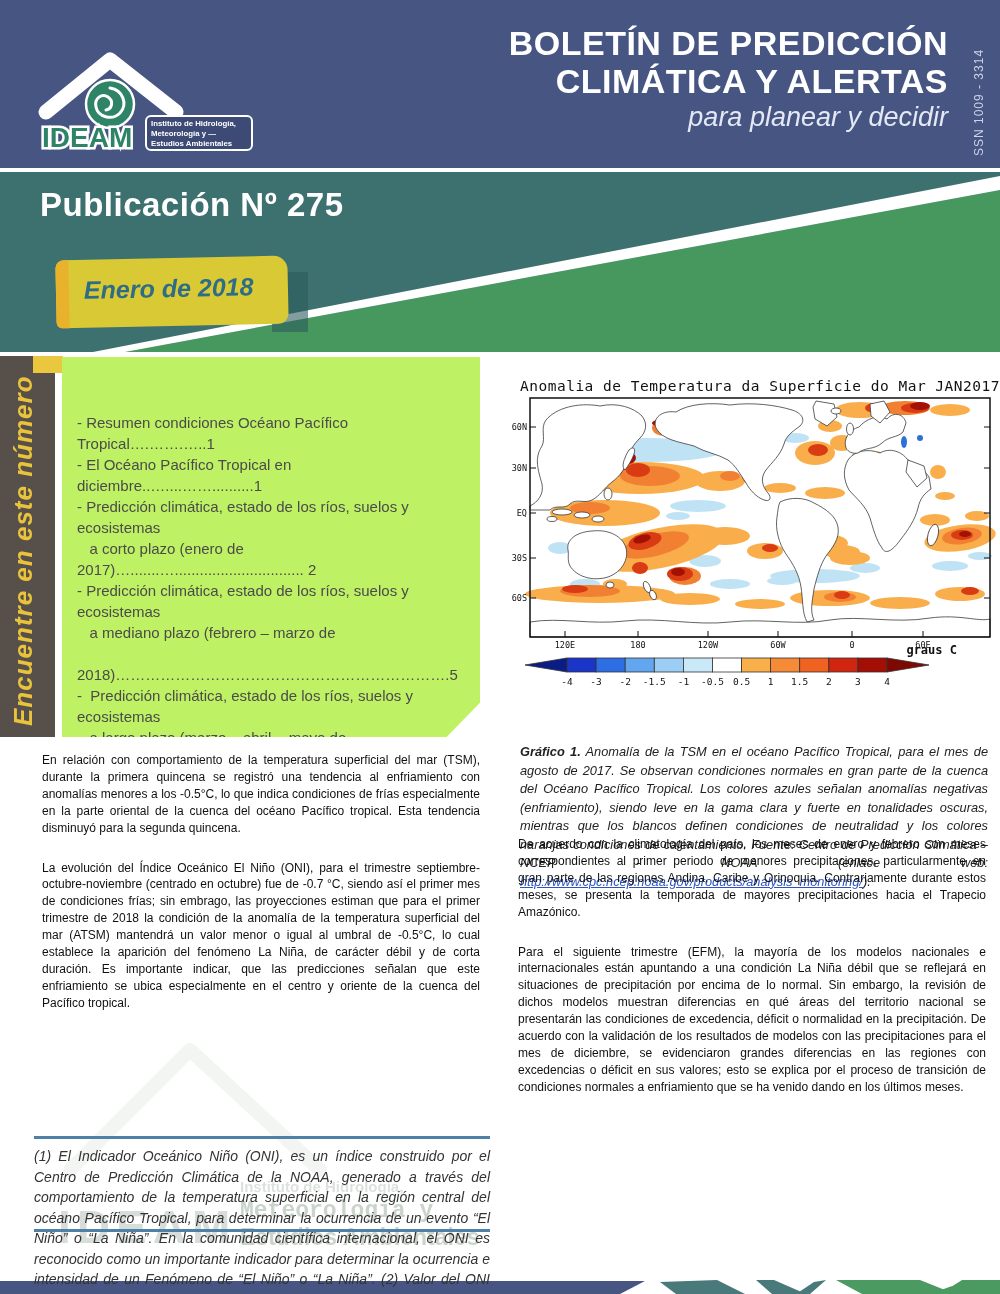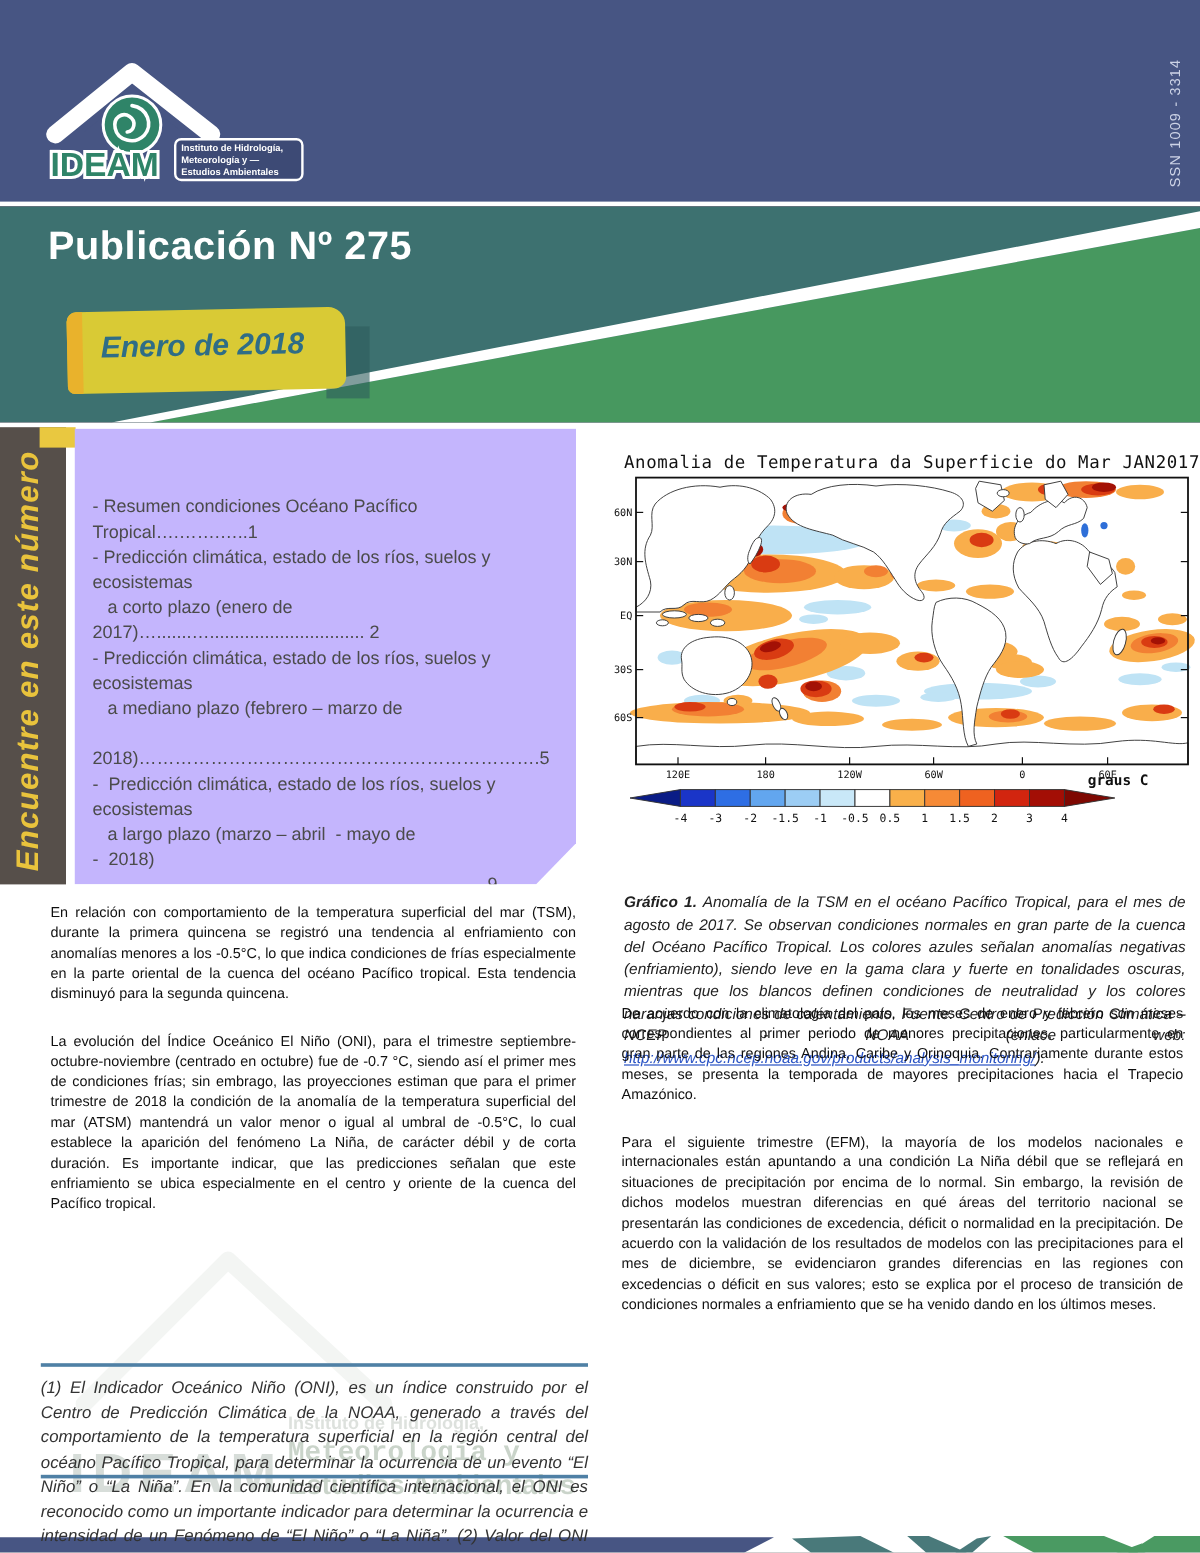--- a/index.html
+++ b/index.html
@@ -9,36 +9,36 @@
 
   
   .header{left:0;top:0;width:1000px;height:168px;background:#475583;}
   .bulletin-title{right:52px;top:24px;text-align:right;color:#ffffff;line-height:1.12;}
   .bulletin-title .t1,.bulletin-title .t2{font-size:34px;font-weight:bold;letter-spacing:.5px;}
   .bulletin-title .tag{font-size:27px;font-style:italic;font-weight:normal;color:#e4e8f4;margin-top:2px;}
   .issn{right:14px;top:36px;height:120px;color:#cdd3e6;font-size:12px;
         writing-mode:vertical-rl;transform:rotate(180deg);letter-spacing:1px;}
 
   
-  .banner{left:0;top:172px;width:1000px;height:180px;background:#0f172a;}
+  .banner{left:0;top:172px;width:1000px;height:180px;background:#a21caf;}
   .banner svg{position:absolute;left:0;top:0;}
   .pubno{left:40px;top:14px;color:#ffffff;font-size:33px;font-weight:bold;letter-spacing:.5px;}
   .ribbon-shadow{left:272px;top:100px;width:36px;height:60px;background:#2d5c5c;opacity:.6;}
   .ribbon{left:56px;top:86px;width:232px;height:68px;background:#d9ca35;
           border-radius:8px 14px 10px 6px;transform:rotate(-1.2deg);}
   .ribbon .edge{position:absolute;left:0;top:0;width:13px;height:100%;background:#e9b22c;border-radius:8px 0 0 6px;}
   .ribbon .txt{position:absolute;left:28px;top:16px;color:#2f6d86;font-size:25px;font-weight:bold;font-style:italic;}
 
   
   .sidebar{left:0;top:356px;width:55px;height:381px;background:#564f4a;}
   .sidebar .vtxt{position:absolute;left:8px;top:10px;height:360px;width:40px;
         writing-mode:vertical-rl;transform:rotate(180deg);
         color:#e9c33c;font-size:26px;font-weight:bold;font-style:italic;letter-spacing:1px;white-space:nowrap;}
   .toc-fold{left:33px;top:356px;width:30px;height:17px;background:#e9c840;}
-  .toc-box{left:62px;top:357px;width:418px;height:380px;background:#c4b5fd;
+  .toc-box{left:62px;top:357px;width:418px;height:380px;background:#bef264;
            clip-path:polygon(0 0,100% 0,100% 91%,92% 100%,0 100%);}
   .toc-list{position:absolute;left:15px;top:55px;width:392px;color:#4b4b4b;
             font-size:15px;line-height:21px;}
   .toc-item{white-space:pre-wrap;margin:0 0 0 0;}
   .toc-item b{color:#3f3f3f;}
 
   
   .fig-title{left:510px;top:378px;width:500px;text-align:center;color:#111;
              font-family:"DejaVu Sans Mono",monospace;font-size:14.5px;letter-spacing:.5px;}
   .fig-svg{left:505px;top:396px;}
@@ -83,20 +83,25 @@
         <path d="M74,38 C87,40 92,54 84,63 C76,71 62,67 60,57 C58,48 66,43 72,47 C78,51 76,59 70,60" fill="none" stroke="#ffffff" stroke-width="3" stroke-linecap="round"></path>
       </g>
       <text x="6" y="97" font-family="Liberation Sans,sans-serif" font-size="28" font-weight="bold" fill="#2f8468" stroke="#ffffff" stroke-width="5" paint-order="stroke">IDEAM</text>
       <g>
         <rect x="110" y="66" width="106" height="34" rx="5" fill="#3d4a75" stroke="#ffffff" stroke-width="2"></rect>
         <text x="115" y="76" font-size="7.8" font-weight="bold" fill="#ffffff">Instituto de Hidrología,</text>
         <text x="115" y="86" font-size="7.8" font-weight="bold" fill="#ffffff">Meteorología y —</text>
         <text x="115" y="96" font-size="7.8" font-weight="bold" fill="#ffffff">Estudios Ambientales</text>
       </g>
     </svg>
+    <div class="abs bulletin-title">
+      <div class="t1">BOLETÍN DE PREDICCIÓN</div>
+      <div class="t2">CLIMÁTICA Y ALERTAS</div>
+      <div class="tag">para planear y decidir</div>
+    </div>
     <div class="abs issn">SSN 1009 - 3314</div>
   </div>
 
   <div class="abs banner">
     <svg width="1000" height="180" viewBox="0 0 1000 180">
       <rect width="1000" height="180" fill="#3d7170"></rect>
       <polygon points="1000,18 1000,180 125,180" fill="#47985f"></polygon>
       <polygon points="1000,4 1000,18 125,180 93,180" fill="#ffffff"></polygon>
     </svg>
     <div class="abs pubno">Publicación Nº 275</div>
@@ -107,20 +112,21 @@
     </div>
   </div>
 
   <div class="abs sidebar">
     <span class="vtxt">Encuentre en este número</span>
   </div>
   <div class="abs toc-fold"></div>
   <div class="abs toc-box">
     <div class="toc-list">
       <div class="toc-item">- Resumen condiciones Océano Pacífico Tropical….…….…..1</div>
+      <div class="toc-item">- El Océano Pacífico Tropical en diciembre..…....……..........1</div>
       <div class="toc-item">- Predicción climática, estado de los ríos, suelos y ecosistemas
    a corto plazo (enero de 2017)….......…............................... 2</div>
       <div class="toc-item">- Predicción climática, estado de los ríos, suelos y ecosistemas
    a mediano plazo (febrero – marzo de
    2018)………………………………………………………….5</div>
       <div class="toc-item">-  Predicción climática, estado de los ríos, suelos y ecosistemas
    a largo plazo (marzo – abril  - mayo de
 -  2018)     ………………………………………………….......…9</div>
       <div class="toc-item">- Lo más destacado de Diciembre 2017……...……………......9</div>
       <div class="toc-item"><span>- El </span><b>IDEAM</b><span> recomienda…………………………………………9</span></div>

